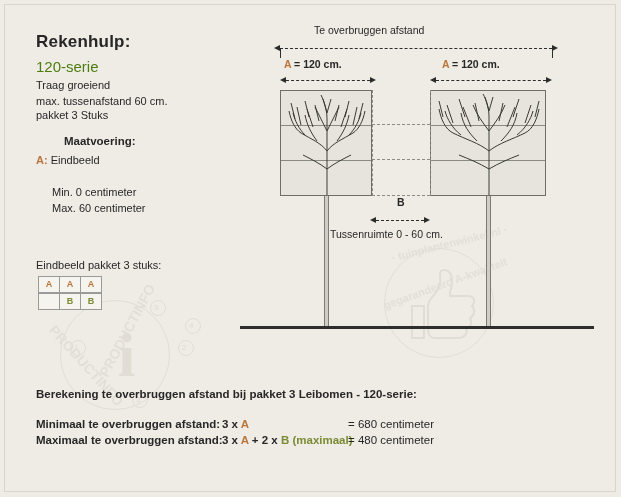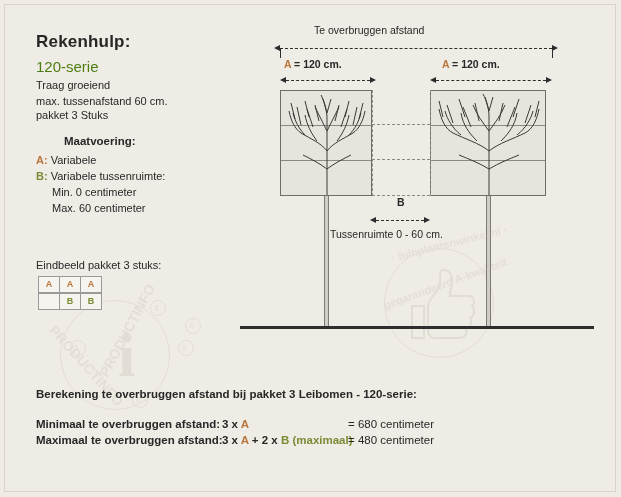--- a/index.html
+++ b/index.html
@@ -333,25 +333,21 @@
 
   <div class="title">Rekenhulp:</div>
   <div class="series">120-serie</div>
   <div class="sub1">Traag groeiend</div>
   <div class="sub2">max. tussenafstand 60 cm.</div>
   <div class="sub3">pakket 3 Stuks</div>
 
   <div class="maat-head">Maatvoering:</div>
   <div class="legend-row la">
     <span class="key-a">A:</span>
-    <span>Variabele</span>
-  </div>
-  <div class="legend-row lb">
-    <span class="key-b">B:</span>
-    <span>Variabele tussenruimte:</span>
+    <span>Eindbeeld</span>
   </div>
   <div class="legend-row lb-min">Min. 0 centimeter</div>
   <div class="legend-row lb-max">Max. 60 centimeter</div>
 
   <div class="eindbeeld">Eindbeeld pakket 3 stuks:</div>
   <div class="packet">
     <div class="packet-row">
       <div class="pbox a">A</div>
       <div class="pbox a">A</div>
       <div class="pbox a">A</div>

